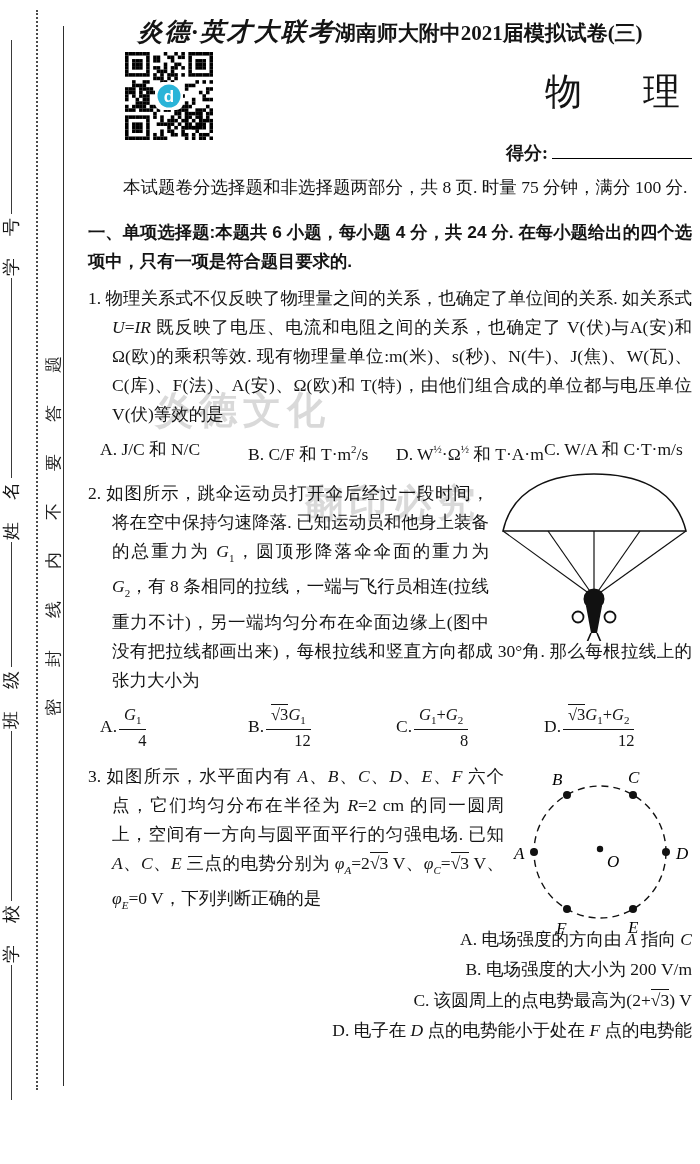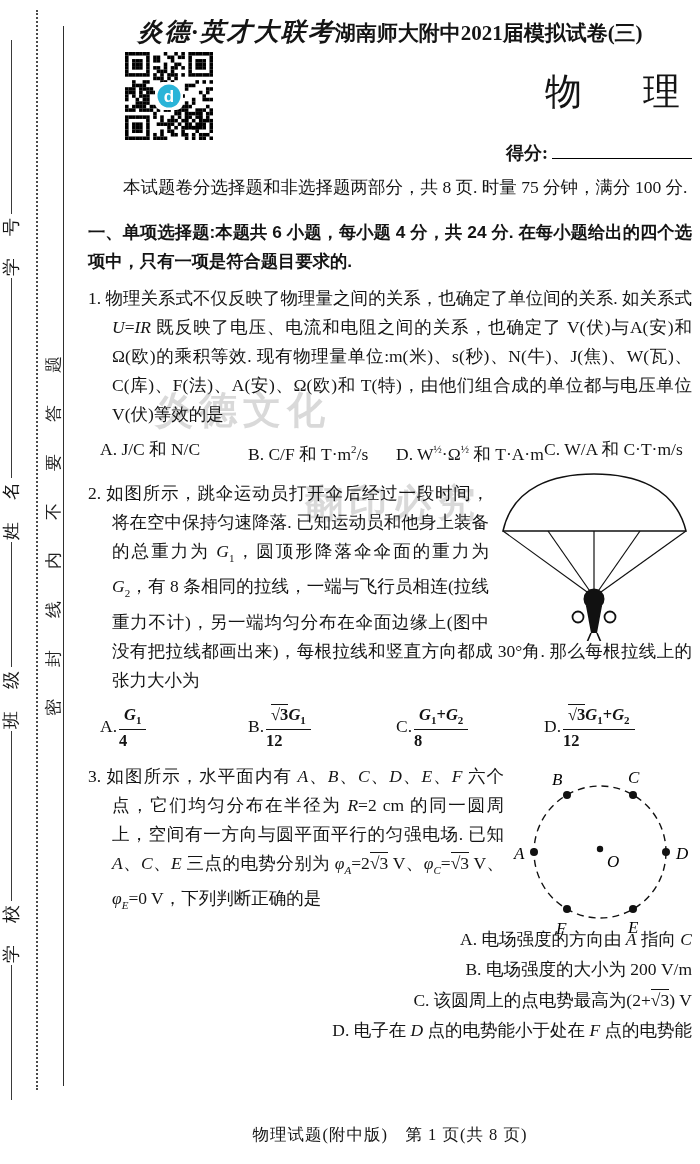--- a/index.html
+++ b/index.html
@@ -48,21 +48,21 @@
   .opts2{display:grid;grid-template-columns:1fr 1fr 1fr 1fr;row-gap:5px;margin:6px 0 2px 12px;text-align:left;}
   .opt-inline{white-space:nowrap;}
   sup{font-size:11px;} sub{font-size:11px;}
   .vin{border-top:1.2px solid #141414;}
   .fig-parachute{float:right;width:195px;height:145px;margin:0 0 0 8px;overflow:visible;}
   .fig-parachute svg{margin-top:-8px;}
   .fig-circle{float:right;width:182px;height:145px;margin:0 0 0 6px;overflow:visible;}
   .fig-circle svg{margin-top:-6px;}
   .opts-frac{display:flex;margin:10px 0 4px 12px;align-items:center;text-align:left;}
   .frac-opt{width:152px;white-space:nowrap;}
-  .frac{display:inline-block;vertical-align:middle;text-align:left;font-size:16.5px;line-height:1.25;margin-left:2px;font-weight:bold;}
+  .frac{display:inline-block;vertical-align:middle;text-align:right;font-size:16.5px;line-height:1.25;margin-left:2px;}
   .frac .num{display:block;padding:0 5px 1px 5px;border-bottom:1.2px solid #141414;}
   .frac .den{display:block;padding-top:1px;}
   .optrows{margin:4px 0 0 12px;text-align:right;}
   .optrows .row{line-height:30.5px;}
   .footer{position:absolute;left:88px;width:604px;bottom:18px;text-align:center;font-size:16.5px;letter-spacing:1px;}
   .figlabel{font-style:italic;font-size:17px;font-family:"Liberation Serif",serif;}
   .clear{clear:both;}
 </style>
 </head>
 <body>
@@ -486,15 +486,14 @@
         <div class="row"><span>A.</span> <span>电场强度的方向由 <i>A</i> 指向 <i>C</i></span></div>
         <div class="row"><span>B.</span> <span>电场强度的大小为 200 V/m</span></div>
         <div class="row"><span>C.</span> <span>该圆周上的点电势最高为(2+<span class="vin">√3</span>) V</span></div>
         <div class="row"><span>D.</span> <span>电子在 <i>D</i> 点的电势能小于处在 <i>F</i> 点的电势能</span></div>
       </div>
       <div class="clear"></div>
     </div>
 
   </div>
 
-  <div class="footer">物理试题(附中版)　第 1 页(共 8 页)</div>
 
 </div>
 
 </body></html>

